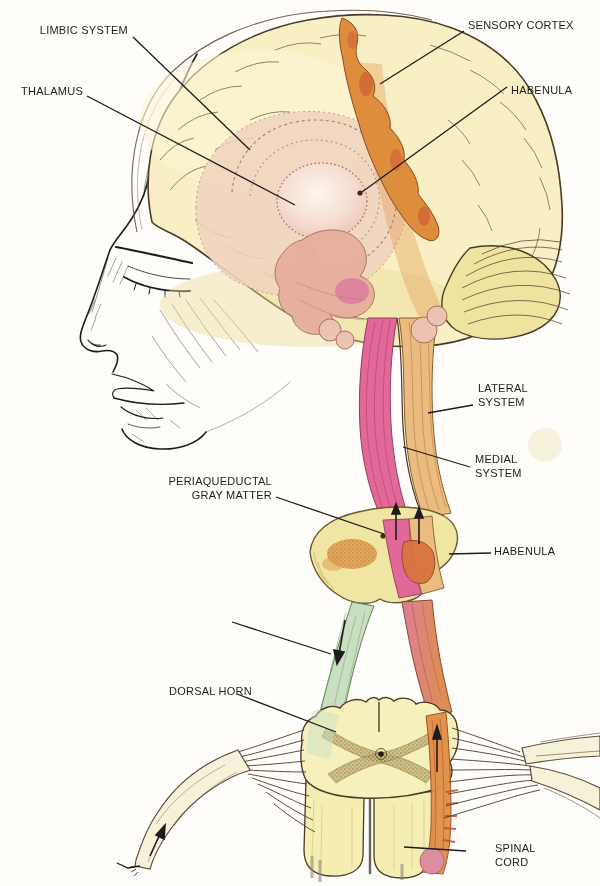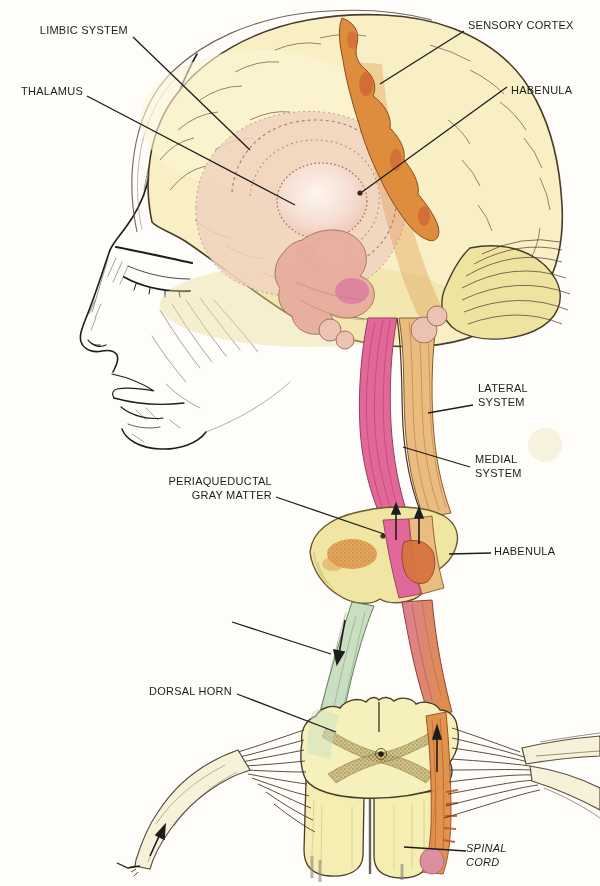--- a/index.html
+++ b/index.html
@@ -250,16 +250,16 @@
   <div class="label al-r" style="right:517px;top:85px;margin-left:36px;">THALAMUS</div>
   <div class="label" style="left:468px;top:19px;">SENSORY CORTEX</div>
   <div class="label" style="left:511px;top:84px;">HABENULA</div>
   <div class="label" style="left:478px;top:382px;">LATERAL
 SYSTEM</div>
   <div class="label" style="left:475px;top:453px;">MEDIAL
 SYSTEM</div>
   <div class="label al-r" style="right:328px;top:475px;">PERIAQUEDUCTAL
 GRAY MATTER</div>
   <div class="label" style="left:494px;top:545px;">HABENULA</div>
-  <div class="label al-r" style="right:368px;top:685px;">DORSAL HORN</div>
-  <div class="label" style="left:466px;top:842px;font-style:italic;">SPINAL
+  <div class="label al-r" style="right:348px;top:685px;">DORSAL HORN</div>
+  <div class="label" style="left:495px;top:842px;">SPINAL
 CORD</div>
 </div>
 
 </body></html>

